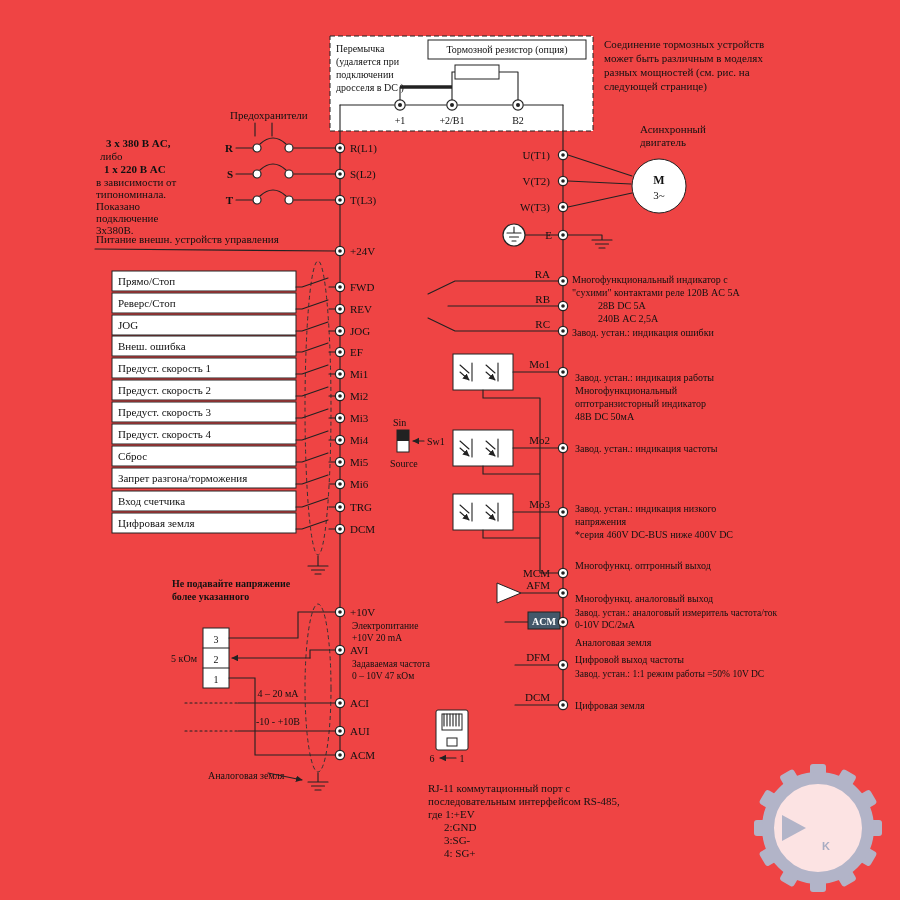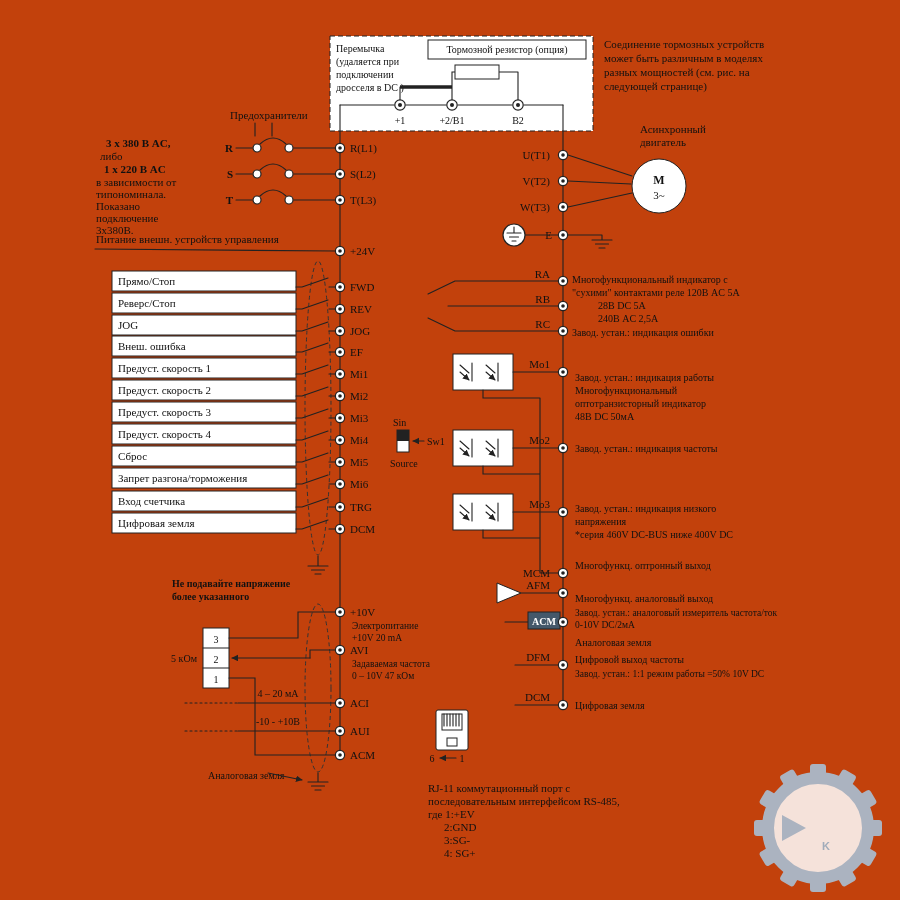--- a/index.html
+++ b/index.html
@@ -1,16 +1,16 @@
 <!DOCTYPE html>
 <html><head>
 <meta charset="utf-8">
 <style>
   html,body{margin:0;padding:0;background:#fff;}
-  #stage{position:relative;width:900px;height:900px;background:#c2410c;overflow:hidden;}
+  #stage{position:relative;width:900px;height:900px;background:#ef4444;overflow:hidden;}
   svg text{font-family:"Liberation Serif",serif;fill:#111;font-size:11px;}
   .t10{font-size:10px}
   .t95{font-size:9.5px}
   .t12{font-size:12px}
   .b{font-weight:bold}
   .mid{text-anchor:middle}
   .end{text-anchor:end}
   .w{fill:none;stroke:#222;stroke-width:1.1;stroke-linecap:round}
   .w2{fill:none;stroke:#222;stroke-width:3.5}
   .box{fill:#fff;stroke:#222;stroke-width:1}

